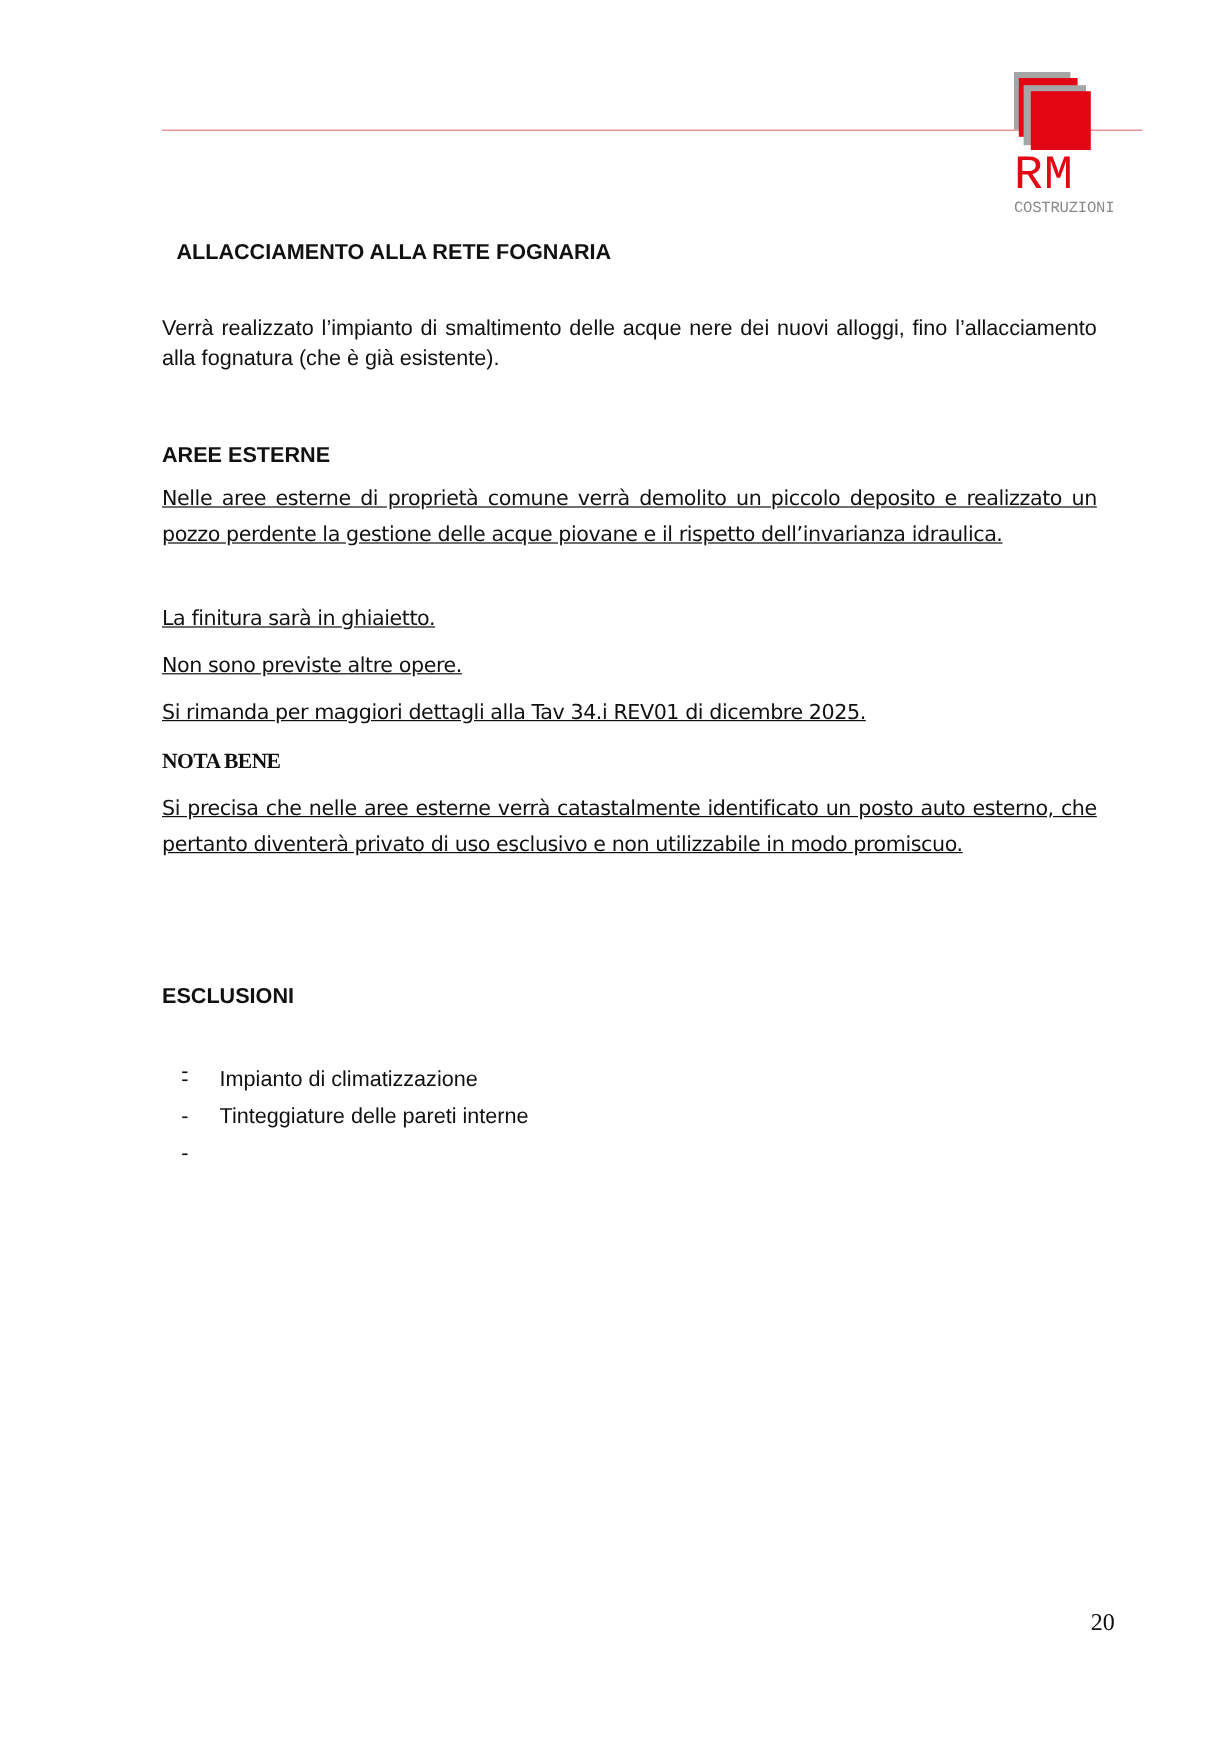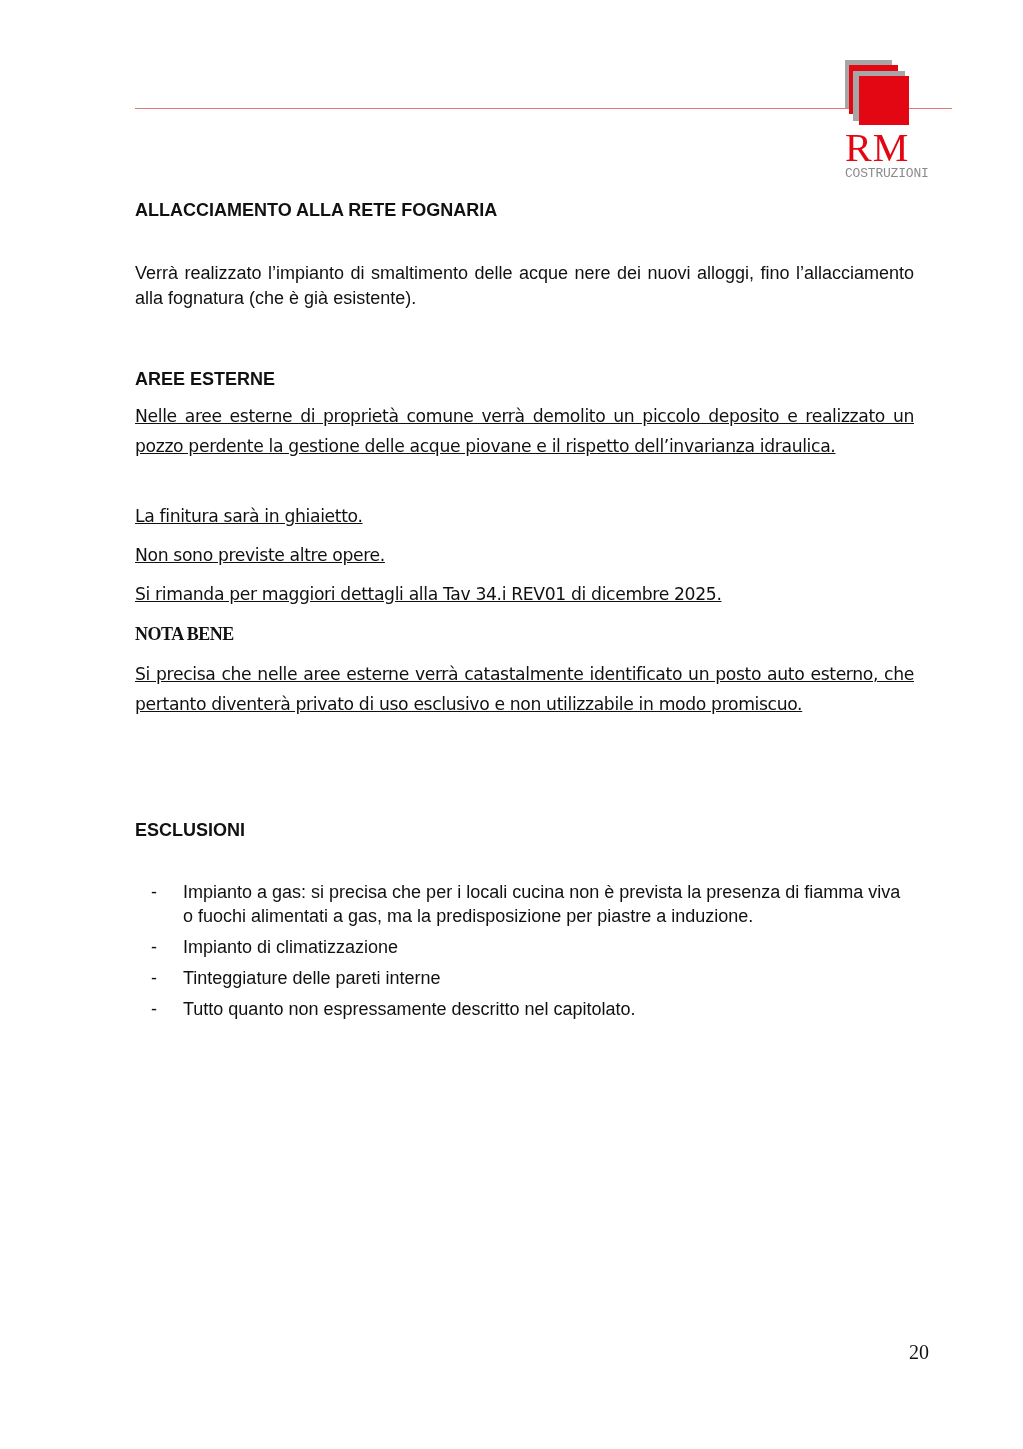--- a/index.html
+++ b/index.html
@@ -6,21 +6,21 @@
     body { width: 1023px; height: 1449px; position: relative; overflow: hidden; color: #111; }
 
     .header-line { position: absolute; left: 135px; top: 108px; width: 817px; height: 0; border-top: 1px solid #e07a7a; }
 
     .logo { position: absolute; left: 845px; top: 60px; width: 70px; height: 120px; }
     .logo .sq { position: absolute; width: 50px; height: 50px; }
     .logo .sq1 { left: 0px; top: 0px; background: #a6a6a6; width: 47px; height: 48px; }
     .logo .sq2 { left: 4px; top: 5px; background: #e30613; width: 49px; height: 49px; }
     .logo .sq3 { left: 8px; top: 11px; background: #a6a6a6; width: 52px; height: 50px; }
     .logo .sq4 { left: 14px; top: 16px; background: #e30613; width: 50px; height: 49px; }
-    .logo .rm { position: absolute; left: 0px; top: 68px; width: 70px; font-family: Liberation Serif, serif; font-weight: 400; font-size: 40px; line-height: 40px; color: #e30613; letter-spacing: 1px; }
+    .logo .rm { position: absolute; left: 0px; top: 68px; width: 70px; font-family: Liberation Mono, monospace; font-weight: 400; font-size: 40px; line-height: 40px; color: #e30613; letter-spacing: 1px; }
     .logo .cost { position: absolute; left: 0px; top: 109px; width: 70px; font-family: Liberation Mono, monospace; font-size: 13px; line-height: 9px; color: #8a8a8a; letter-spacing: -0.2px; }
 
     .arial-h { position: absolute; left: 135px; font-family: "Liberation Sans", sans-serif; font-weight: bold; font-size: 18px; line-height: 22px; color: #111; }
     .arial-p { position: absolute; left: 135px; width: 779px; font-family: "Liberation Sans", sans-serif; font-size: 18px; line-height: 25px; text-align: justify; color: #111; }
     .calibri-p { position: absolute; left: 135px; width: 779px; font-family: "DejaVu Sans", sans-serif; font-size: 17.2px; line-height: 30px; text-align: justify; color: #111; letter-spacing: -0.35px; text-decoration: underline; }
     .calibri-h { position: absolute; left: 135px; font-family: Liberation Serif, serif; font-weight: bold; font-size: 18px; line-height: 30px; color: #111; letter-spacing: -0.5px; }
 
     .excl-list { position: absolute; left: 135px; top: 880px; width: 780px; margin: 0; padding: 0; list-style: none; font-family: "Liberation Sans", sans-serif; font-size: 18px; line-height: 24px; color: #111; }
     .excl-list li { position: relative; padding-left: 48px; margin-bottom: 7px; }
     .excl-list .dash { position: absolute; left: 16px; top: 0; }
@@ -34,46 +34,44 @@
 
 <div class="logo">
   <div class="sq sq1"></div>
   <div class="sq sq2"></div>
   <div class="sq sq3"></div>
   <div class="sq sq4"></div>
   <div class="rm">RM</div>
   <div class="cost">COSTRUZIONI</div>
 </div>
 
-<div class="arial-h" style="top:199px;">ALLACCIAMENTO ALLA RETE FOGNARIA</div>
+<div class="arial-h" style="top:199px;margin-left:12px;">ALLACCIAMENTO ALLA RETE FOGNARIA</div>
 <div class="arial-p" style="top:249px;margin-top:12px;">Verrà realizzato l’impianto di smaltimento delle acque nere dei nuovi alloggi, fino l’allacciamento alla fognatura (che è già esistente).</div>
 
 <div class="arial-h" style="top:368px;">AREE ESTERNE</div>
 <div class="calibri-p" style="top:401px;">Nelle aree esterne di proprietà comune verrà demolito un piccolo deposito e realizzato un pozzo perdente la gestione delle acque piovane e il rispetto dell’invarianza idraulica.</div>
 <div class="calibri-p" style="top:501px;">La finitura sarà in ghiaietto.</div>
 <div class="calibri-p" style="top:540px;">Non sono previste altre opere.</div>
 <div class="calibri-p" style="top:579px;">Si rimanda per maggiori dettagli alla Tav 34.i REV01 di dicembre 2025.</div>
 
 <div class="calibri-h" style="top:619px;">NOTA BENE</div>
 <div class="calibri-p" style="top:659px;">Si precisa che nelle aree esterne verrà catastalmente identificato un posto auto esterno, che pertanto diventerà privato di uso esclusivo e non utilizzabile in modo promiscuo.</div>
 
 <div class="arial-h" style="top:819px;">ESCLUSIONI</div>
 
 <ul class="excl-list">
   <li>
     <span class="dash">-</span>
-    <span>Impianto a gas: si precisa che per i locali cucina non è prevista la presenza di fiamma viva o fuochi alimentati a gas, ma la predisposizione per piastre a induzione.</span>
   </li>
   <li>
     <span class="dash">-</span>
     <span>Impianto di climatizzazione</span>
   </li>
   <li>
     <span class="dash">-</span>
     <span>Tinteggiature delle pareti interne</span>
   </li>
   <li>
     <span class="dash">-</span>
-    <span>Tutto quanto non espressamente descritto nel capitolato.</span>
   </li>
 </ul>
 
 <div class="page-number">20</div>
 
 </body></html>

